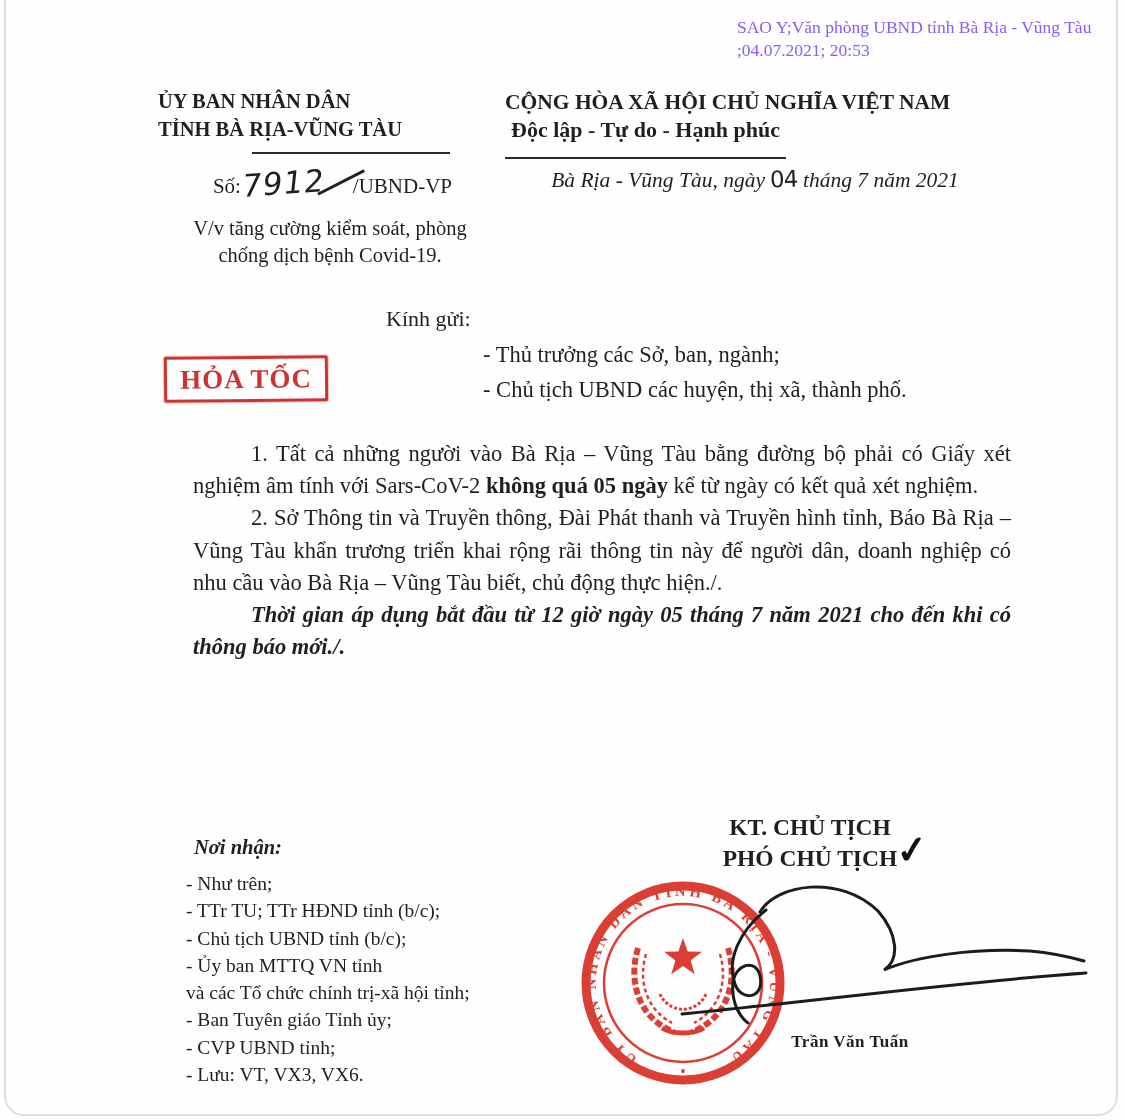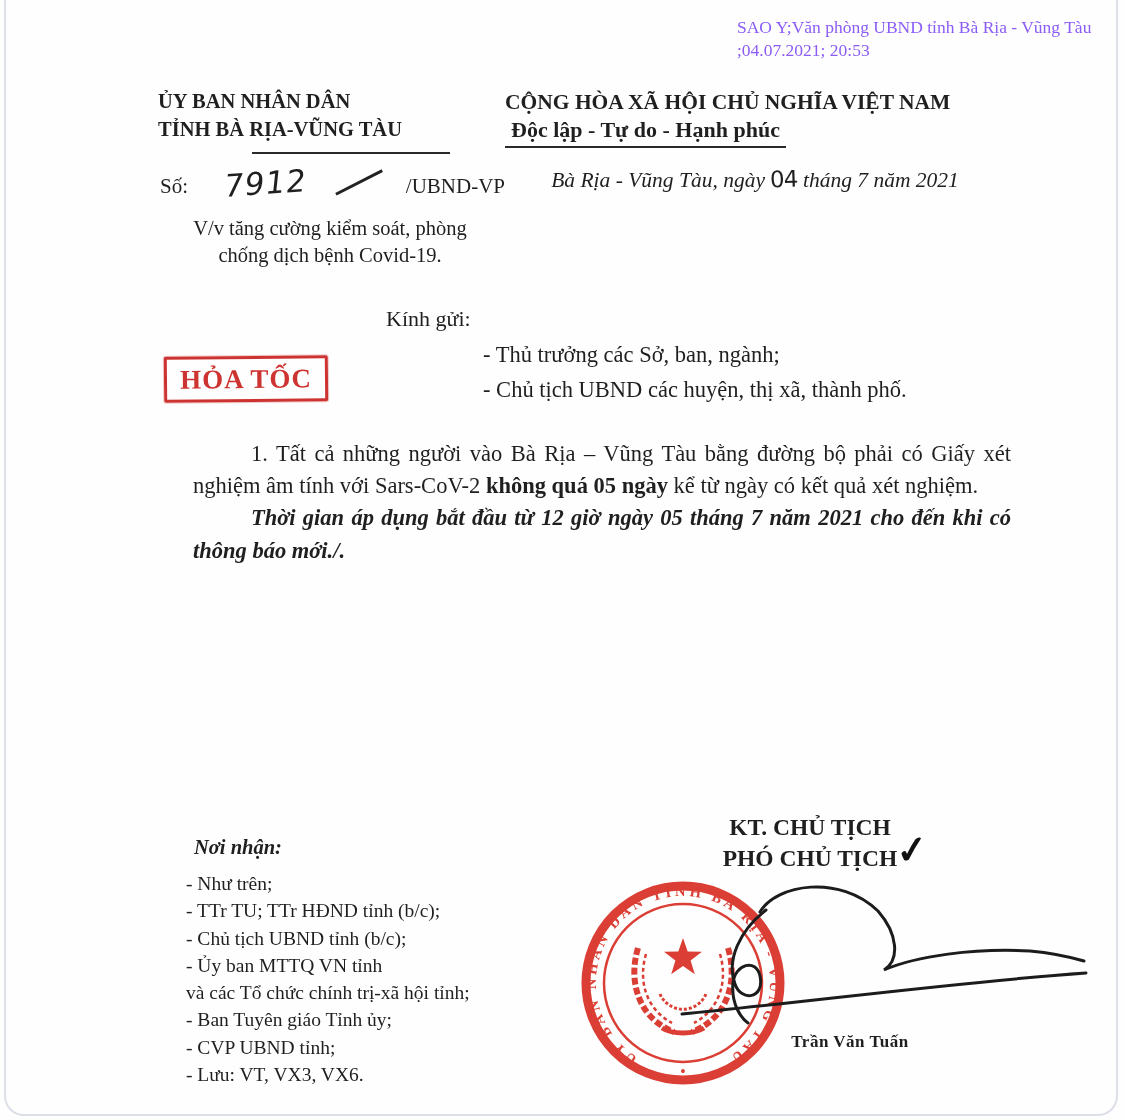--- a/index.html
+++ b/index.html
@@ -27,24 +27,24 @@
     text-align:left;font-weight:bold;font-size:20.5px;line-height:1.35;
   }
   .issuer-underline{
     position:absolute;left:252px;top:152px;width:198px;height:2px;background:#2a2a2a;
   }
   .national{
     position:absolute;left:505px;top:90px;width:500px;
     text-align:left;font-weight:bold;
   }
   .national-line1{font-size:21.5px;}
-  .national-line2{font-size:22px;display:inline-block;border-bottom:2.5px solid #2a2a2a;padding:2px 6px 3px;}
+  .national-line2{font-size:22px;display:inline-block;border-bottom:2.5px solid #2a2a2a;padding:2px 6px 14px;}
   .doc-number{
     position:absolute;left:160px;top:160px;width:345px;height:52px;
-    display:flex;justify-content:space-between;align-items:center;font-size:21px;
+    display:flex;justify-content:center;align-items:center;font-size:21px;
   }
   .handwritten{
     font-family:"DejaVu Sans",sans-serif;
     font-size:31px;display:inline-block;
     transform:rotate(-4deg) skewX(-10deg);
     letter-spacing:1px;margin:0 2px 6px 1px;
   }
   .hand-stroke{
     display:inline-block;width:52px;height:2.6px;background:#222;
     transform:rotate(-27deg);margin:0 -14px 8px -12px;
@@ -140,20 +140,21 @@
     <div>- Thủ trưởng các Sở, ban, ngành;</div>
     <div>- Chủ tịch UBND các huyện, thị xã, thành phố.</div>
   </div>
 
   <div class="urgent-stamp">
     <span>HỎA TỐC</span>
   </div>
 
   <div class="body-block">
     <p><span>1. Tất cả những người vào Bà Rịa – Vũng Tàu bằng đường bộ phải có Giấy xét nghiệm âm tính với Sars-CoV-2 </span><b>không quá 05 ngày</b><span> kể từ ngày có kết quả xét nghiệm.</span></p>
+    <p>2. Sở Thông tin và Truyền thông, Đài Phát thanh và Truyền hình tỉnh, Báo Bà Rịa – Vũng Tàu khẩn trương triển khai rộng rãi thông tin này để người dân, doanh nghiệp có nhu cầu vào Bà Rịa – Vũng Tàu biết, chủ động thực hiện./.</p>
     <p class="time-note">Thời gian áp dụng bắt đầu từ 12 giờ ngày 05 tháng 7 năm 2021 cho đến khi có thông báo mới./.</p>
   </div>
 
   <div class="where-sent">Nơi nhận:</div>
   <div class="where-sent-list">
     <div>- Như trên;</div>
     <div>- TTr TU; TTr HĐND tỉnh (b/c);</div>
     <div>- Chủ tịch UBND tỉnh (b/c);</div>
     <div>- Ủy ban MTTQ VN tỉnh</div>
     <div>và các Tổ chức chính trị-xã hội tỉnh;</div>

